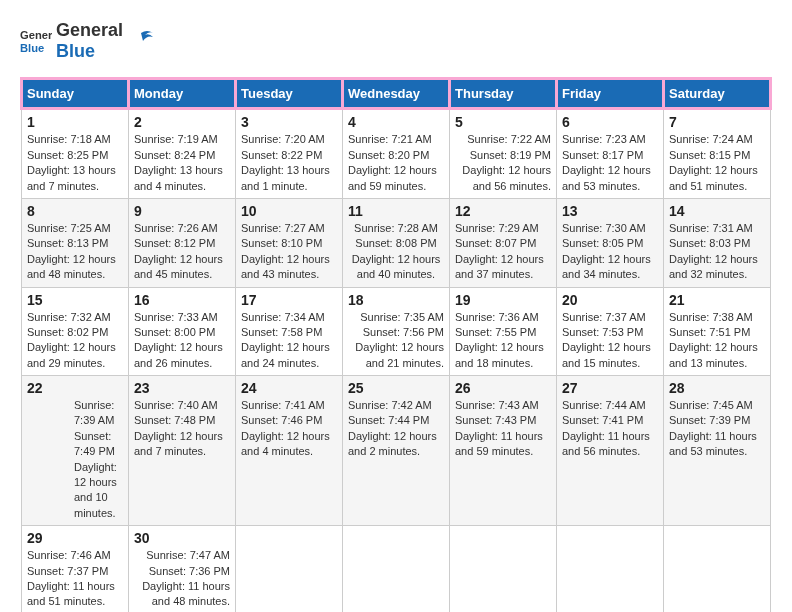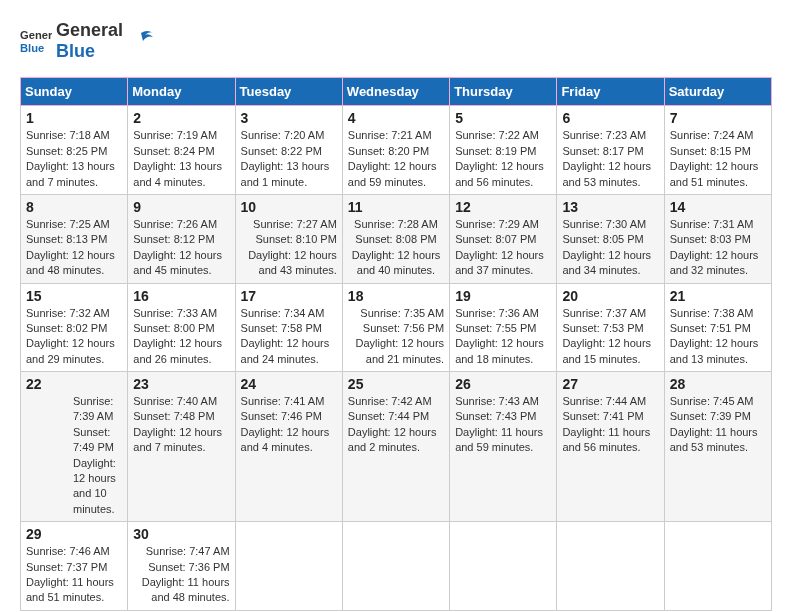--- a/index.html
+++ b/index.html
@@ -40,21 +40,21 @@
       border-collapse: collapse;
       font-size: 11px;
     }
     .calendar th {
       background: #1a6bb5;
       color: #fff;
       padding: 6px 4px;
       text-align: left;
       font-size: 13px;
       font-weight: bold;
-      border: 1px solid #f9a8d4;
+      border: 3px solid #f9a8d4;
     }
     .calendar td {
       border: 1px solid #ccc;
       vertical-align: top;
       padding: 4px 5px;
       width: calc(100% / 7);
       min-height: 80px;
       background: #fff;
     }
     .calendar tr:nth-child(even) td {
@@ -137,21 +137,21 @@
         </td>
         <td>
           <span class="day-num">4</span>
           <div class="day-info" style="white-space: pre-line;">Sunrise: 7:21 AM
 Sunset: 8:20 PM
 Daylight: 12 hours
 and 59 minutes.</div>
         </td>
         <td>
           <span class="day-num">5</span>
-          <div class="day-info" style="white-space: pre-line;">Sunrise: 7:22 AM
+          <div class="day-info" style="white-space: pre-line; text-align: right;">Sunrise: 7:22 AM
 Sunset: 8:19 PM
 Daylight: 12 hours
 and 56 minutes.</div>
         </td>
         <td>
           <span class="day-num">6</span>
           <div class="day-info" style="white-space: pre-line;">Sunrise: 7:23 AM
 Sunset: 8:17 PM
 Daylight: 12 hours
 and 53 minutes.</div>
@@ -174,21 +174,21 @@
         </td>
         <td>
           <span class="day-num">9</span>
           <div class="day-info" style="white-space: pre-line;">Sunrise: 7:26 AM
 Sunset: 8:12 PM
 Daylight: 12 hours
 and 45 minutes.</div>
         </td>
         <td>
           <span class="day-num">10</span>
-          <div class="day-info" style="white-space: pre-line; text-align: right;">Sunrise: 7:27 AM
+          <div class="day-info" style="white-space: pre-line;">Sunrise: 7:27 AM
 Sunset: 8:10 PM
 Daylight: 12 hours
 and 43 minutes.</div>
         </td>
         <td>
           <span class="day-num">11</span>
           <div class="day-info" style="white-space: pre-line; text-align: center;">Sunrise: 7:28 AM
 Sunset: 8:08 PM
 Daylight: 12 hours
 and 40 minutes.</div>

